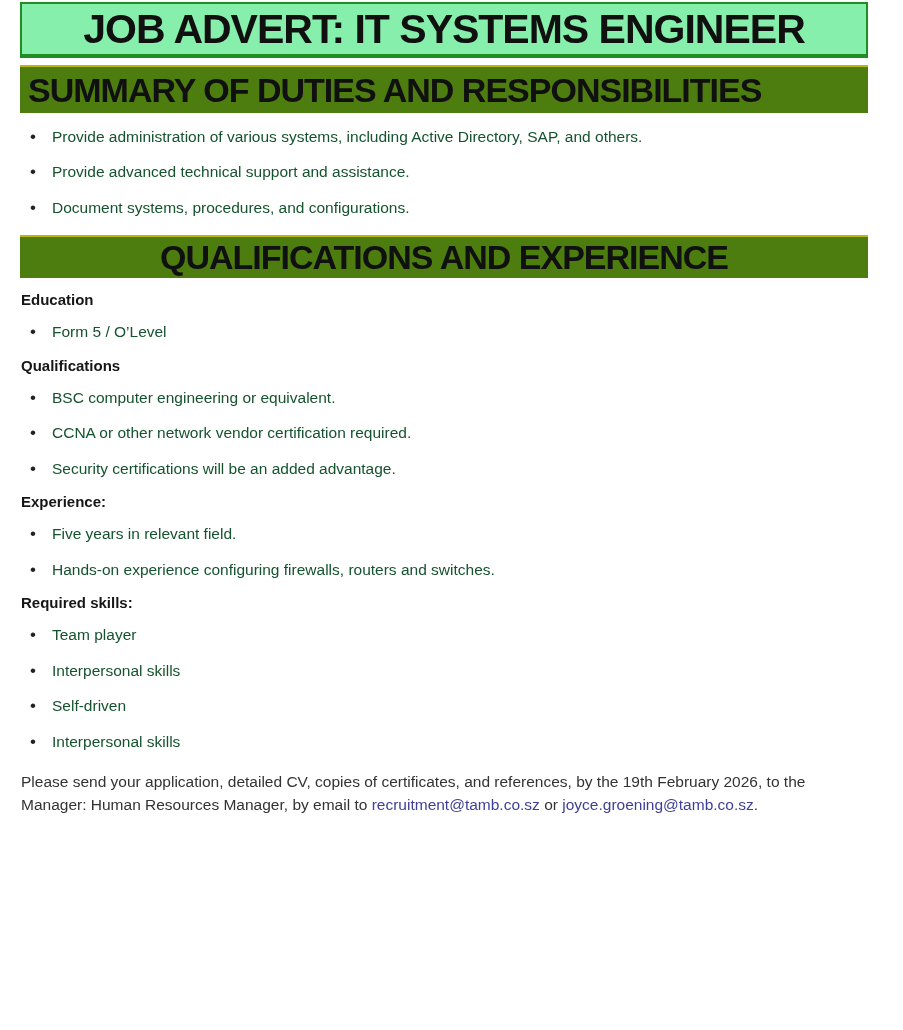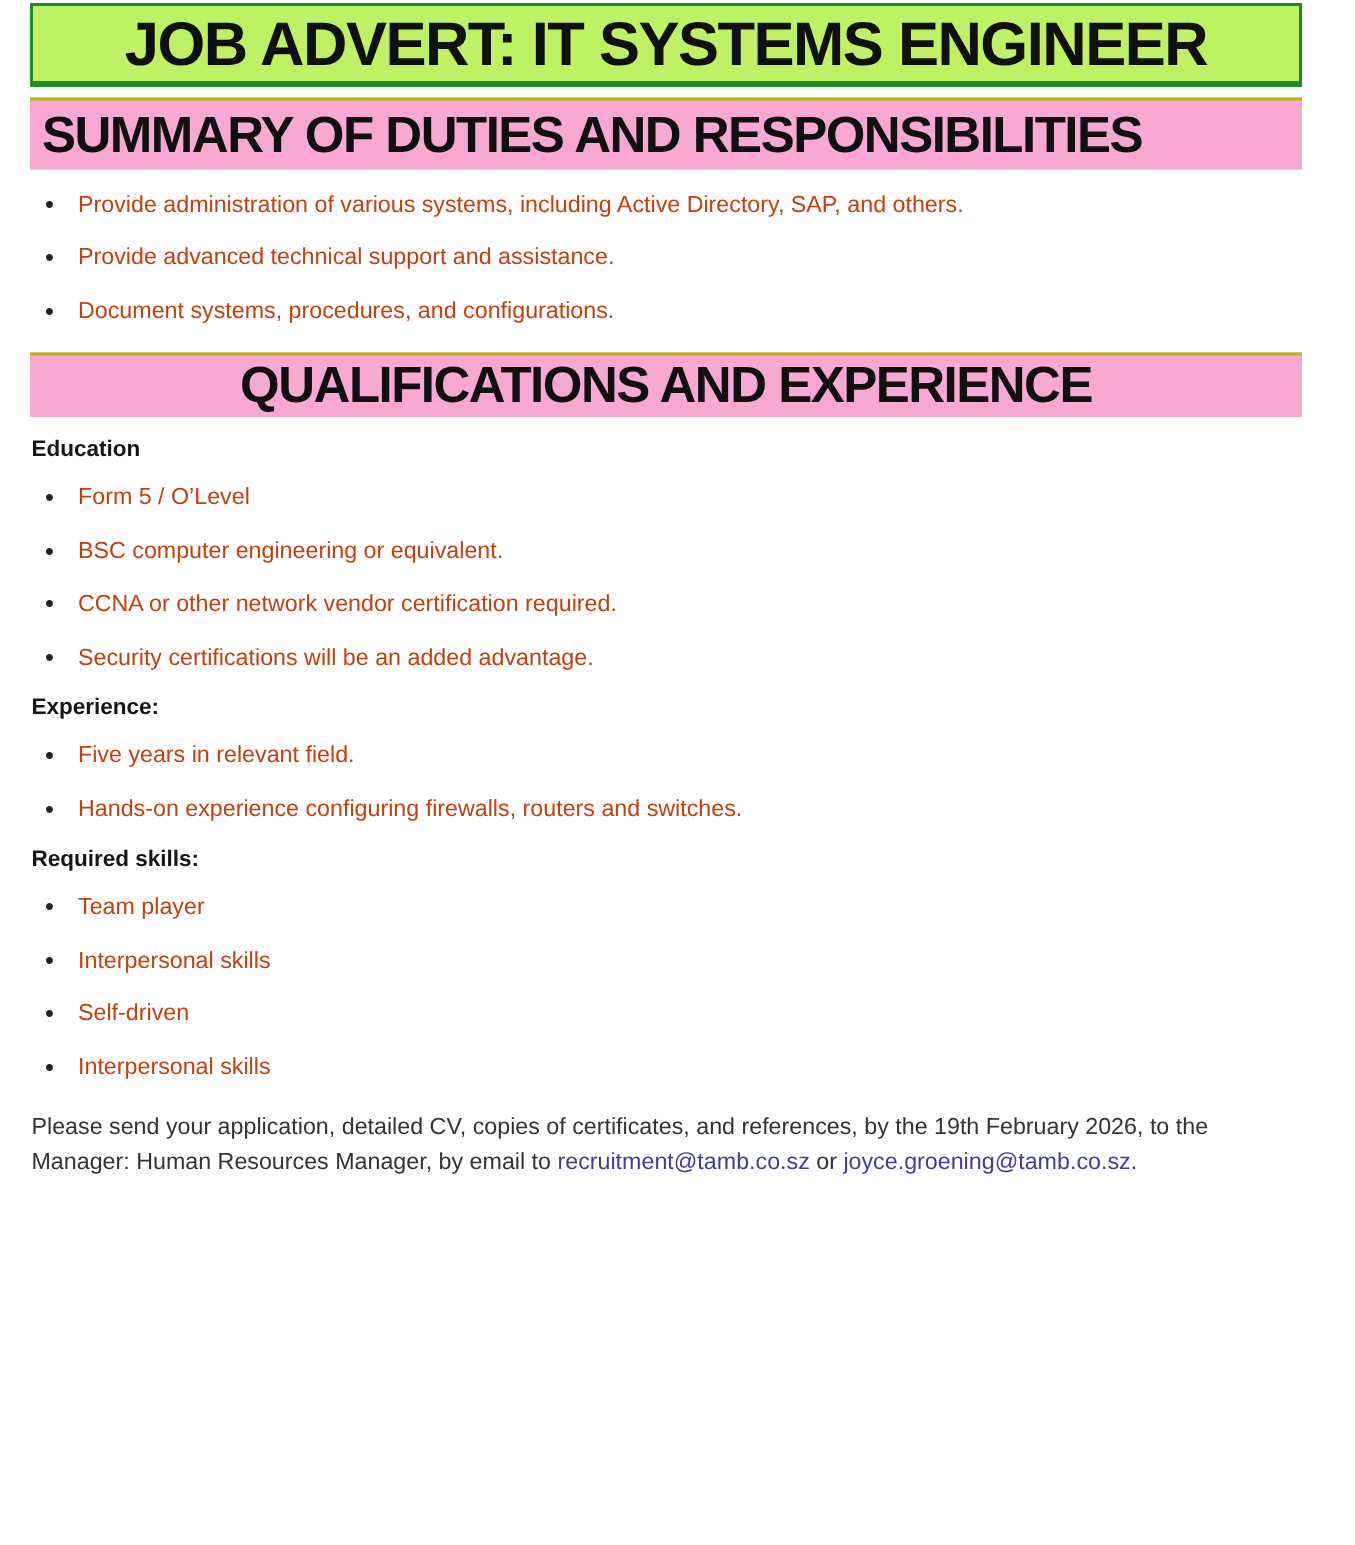--- a/index.html
+++ b/index.html
@@ -21,29 +21,29 @@
   .banner {
     width: 848px;
     display: flex;
     align-items: center;
     font-weight: 700;
     color: #101010;
     letter-spacing: -1px;
   }
   .banner-green {
     height: 56px;
-    background: #bef264;
+    background: #86efac;
     border: 2px solid #1f8c24;
     border-bottom-width: 4px;
     justify-content: center;
     font-size: 41px;
     text-align: right;
   }
   .banner-yellow {
-    background: #f9a8d4;
+    background: #4d7c0f;
     border-top: 2px solid #b8b80e;
     font-size: 34px;
   }
   .banner-duties {
     height: 48px;
     margin-top: 7px;
     justify-content: flex-start;
     padding-left: 8px;
   }
   .banner-quals {
@@ -72,21 +72,21 @@
     margin: 2px 0 0 0;
     padding: 0;
   }
   ul.bullets li {
     position: relative;
     margin-top: 13px;
     padding-left: 32px;
     max-width: 858px;
     font-size: 15.5px;
     line-height: 1.45;
-    color: #c2410c;
+    color: #14532d;
   }
   ul.bullets li::before {
     content: "\2022";
     position: absolute;
     left: 10px;
     top: -1px;
     font-size: 17px;
     color: #222222;
   }
   .closing {
@@ -125,20 +125,21 @@
 
   <div class="banner banner-yellow banner-quals">
     <h2 class="banner-text" style="font-size:inherit;">QUALIFICATIONS AND EXPERIENCE</h2>
   </div>
 
   <p class="sub-heading">Education</p>
   <ul class="bullets">
     <li>Form 5 / O’Level</li>
   </ul>
 
+  <p class="sub-heading">Qualifications</p>
   <ul class="bullets">
     <li>BSC computer engineering or equivalent.</li>
     <li>CCNA or other network vendor certification required.</li>
     <li>Security certifications will be an added advantage.</li>
   </ul>
 
   <p class="sub-heading">Experience:</p>
   <ul class="bullets">
     <li>Five years in relevant field.</li>
     <li>Hands-on experience configuring firewalls, routers and switches.</li>

